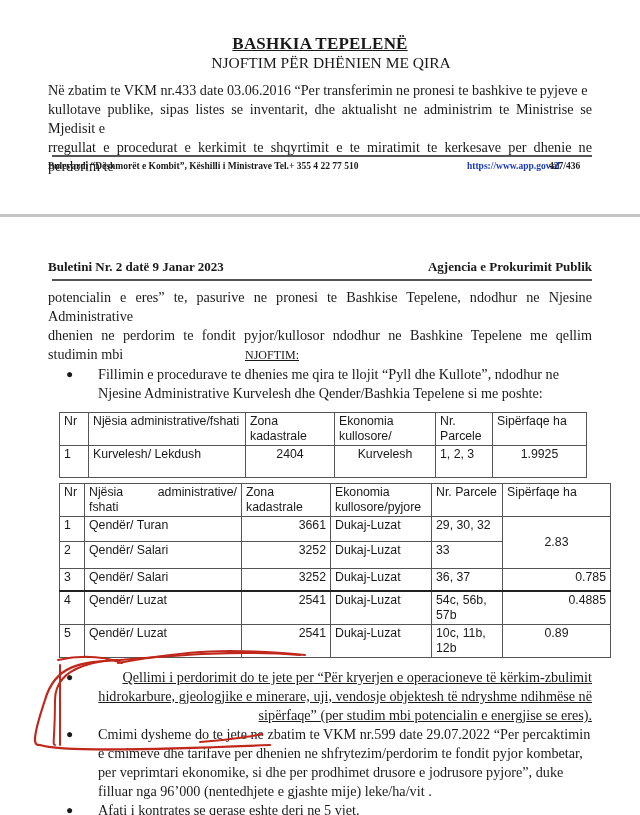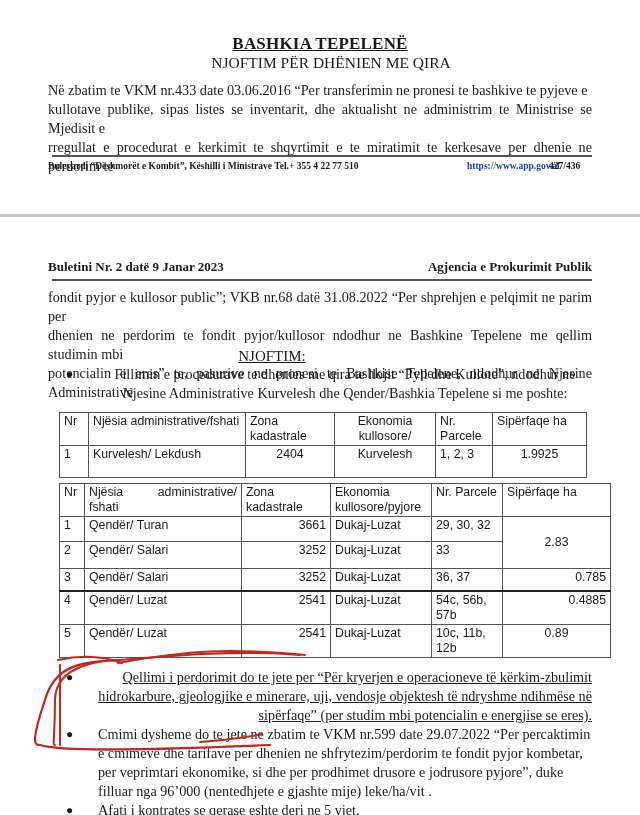--- a/index.html
+++ b/index.html
@@ -14,21 +14,21 @@
   .rule { height:2px; background:#555; }
   .footer { top:161px; left:48px; width:544px; font-size:9.5px; font-weight:bold; }
   .footer .addr { position:absolute; left:0; top:0; white-space:nowrap; }
   .footer .link { position:absolute; left:419px; top:0; color:#1a3bbf; white-space:nowrap; }
   .footer .pg { position:absolute; left:501px; top:0; white-space:nowrap; }
   .pagebreak { left:0; width:640px; top:214px; height:3px; background:#c4c4c4; }
   .bhead { top:259px; left:48px; width:544px; font-size:13px; font-weight:bold; }
   .bhead .l { position:absolute; left:0; top:0; }
   .bhead .r { position:absolute; right:0; top:0; }
   .hl { background:#f6c3bd; }
-  .njoftim { left:0; width:544px; top:348px; text-align:center; font-size:15px; text-decoration:underline; }
+  .njoftim { left:0; width:544px; top:348px; text-align:center; font-size:12px; text-decoration:underline; }
   .bullet { font-size:14.2px; line-height:19px; }
   .bullet .dot { position:absolute; left:66px; font-size:12px; }
   .bullet .txt { position:absolute; left:98px; width:494px; text-align:justify; }
   table { border-collapse:collapse; font-family:"Liberation Sans", sans-serif; font-size:12.3px; position:absolute; }
   td { border:1px solid #555; vertical-align:top; padding:1px 4px; line-height:15px; }
   .c { text-align:center; }
   .r { text-align:right; }
   svg.annot { position:absolute; left:0; top:0; }
 </style>
 </head>
@@ -52,39 +52,38 @@
 
 <div class="abs pagebreak"></div>
 
 <div class="abs bhead">
   <span class="l">Buletini Nr. 2 datë 9 Janar 2023</span>
   <span class="r">Agjencia e Prokurimit Publik</span>
 </div>
 <div class="abs rule" style="top:279px; left:52px; width:540px;"></div>
 
 <div class="abs para" style="top:288px;">
-  <p>fondit pyjor e kullosor  public”; VKB nr.68 datë 31.08.2022 “Per shprehjen e pelqimit ne parim per</p>
+  <p>potencialin e eres” te, pasurive ne pronesi te Bashkise Tepelene, ndodhur ne Njesine Administrative</p>
   <p>dhenien ne perdorim te fondit pyjor/kullosor ndodhur ne Bashkine Tepelene me qellim studimin mbi</p>
-  <p>potencialin e eres” te, pasurive ne pronesi te Bashkise Tepelene, ndodhur ne Njesine Administrative</p>
 </div>
 
 <div class="abs njoftim">NJOFTIM:</div>
 
 <div class="abs bullet" style="top:365px; left:0; width:640px;">
   <span class="dot">●</span>
-  <span class="txt" style="text-align:center;">Fillimin e procedurave te dhenies me qira  te llojit “Pyll dhe Kullote”, ndodhur ne Njesine Administrative Kurvelesh dhe Qender/Bashkia Tepelene si me poshte:</span>
+  <span class="txt" style="text-align:left;">Fillimin e procedurave te dhenies me qira  te llojit “Pyll dhe Kullote”, ndodhur ne Njesine Administrative Kurvelesh dhe Qender/Bashkia Tepelene si me poshte:</span>
 </div>
 
 <table style="left:59px; top:412px; width:528px;">
   <tbody>
       <tr>
     <td style="width:20px;">Nr</td>
     <td style="width:148px;">Njësia administrative/fshati</td>
     <td style="width:80px;">Zona kadastrale</td>
-    <td style="width:92px;text-align:center;">Ekonomia kullosore/</td>
+    <td style="width:92px;">Ekonomia kullosore/</td>
     <td style="width:48px;">Nr. Parcele</td>
     <td>Sipërfaqe ha</td>
   </tr>
   <tr style="height:32px;">
     <td>1</td>
     <td>Kurvelesh/  Lekdush</td>
     <td class="c">2404</td>
     <td class="c">Kurvelesh</td>
     <td>1, 2, 3</td>
     <td class="c">1.9925</td>

